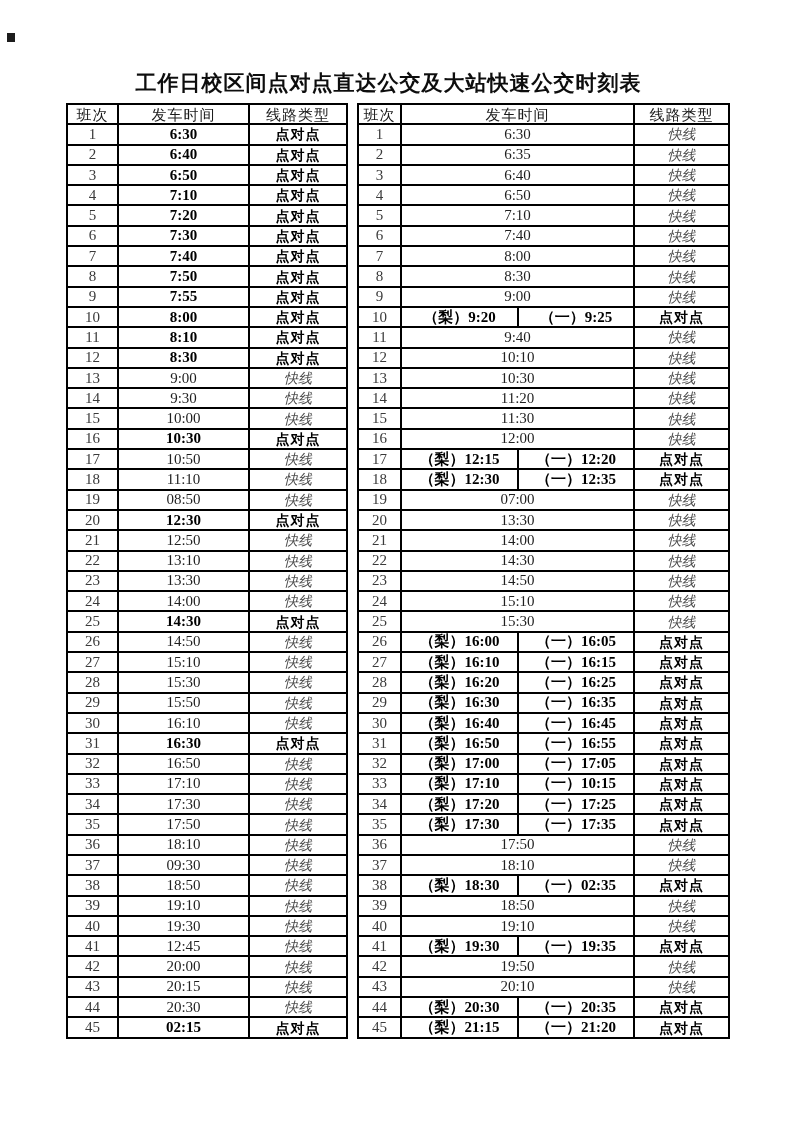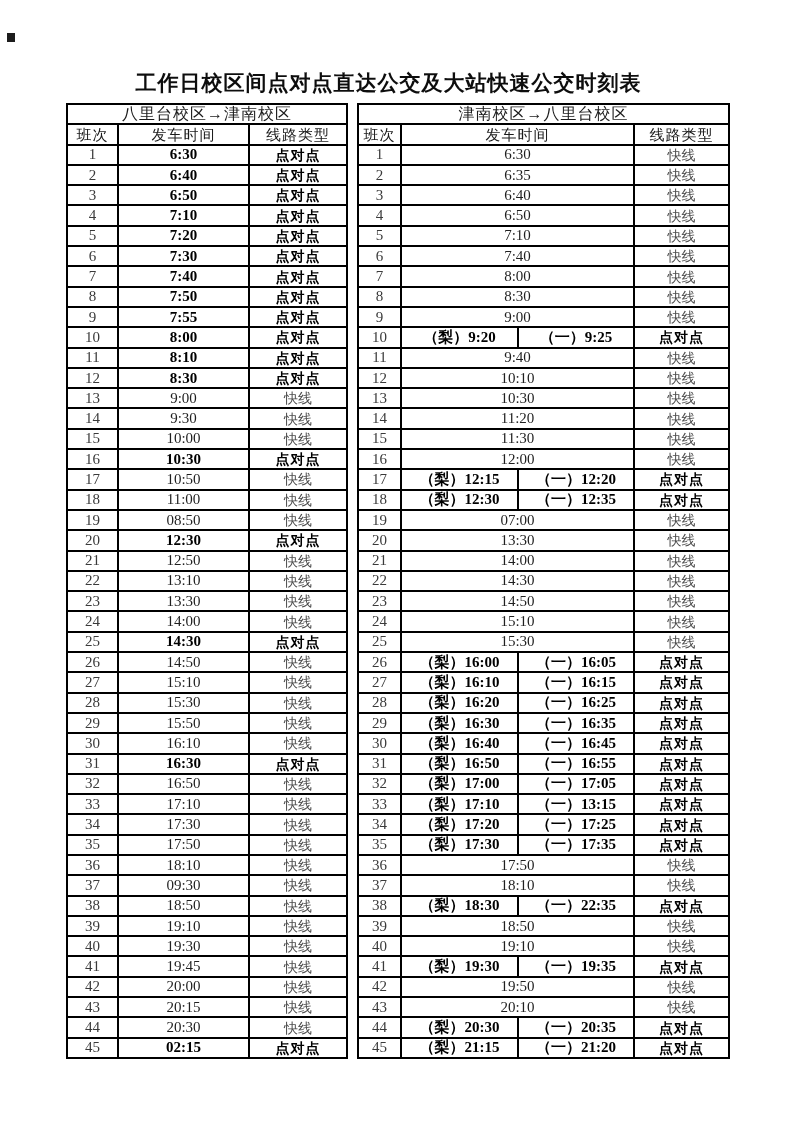--- a/index.html
+++ b/index.html
@@ -22,41 +22,38 @@
   td {
     border:2px solid #000; text-align:center; vertical-align:middle;
     height:18.3px; padding:0; overflow:hidden; white-space:nowrap; line-height:1;
   }
   .dir-header { font-size:16px; color:#1a1a1a; letter-spacing:1px; }
   .col-header { font-size:15px; color:#1a1a1a; letter-spacing:1px;margin-left:24px; }
   .no   { font-family:"Liberation Serif","DejaVu Serif",serif; font-size:15px; color:#3a3a3a; }
   .time { font-family:"Liberation Serif","DejaVu Serif",serif; font-size:15px; color:#1f1f1f; }
   .time.p2p { font-weight:bold; color:#000; }
   .type { font-size:14px; }
-  .type.express { color:#4d4d4d; }
+  .type.express { color:#4d4d4d;font-style:italic; }
   .type.p2p { font-weight:bold; color:#000; letter-spacing:1px;border-radius:10px; }
 </style>
 </head>
 <body>
 
 <div class="speck"></div>
 
 <div class="page-title">工作日校区间点对点直达公交及大站快速公交时刻表</div>
 
 <table id="left-table">
   <colgroup>
     <col style="width:51px">
       <col style="width:131px">
       <col style="width:98px">
   </colgroup>
   <tbody id="left-body">
     <tr>
-      <td class="dir-header" colspan="3">八里台校区→津南校区</td>
-    </tr>
-    <tr>
       <td class="col-header">班次</td>
       <td class="col-header">发车时间</td>
       <td class="col-header">线路类型</td>
     </tr>
   <tr>
         <td class="no">1</td>
         <td class="time p2p">6:30</td>
         <td class="type p2p">点对点</td>
       </tr>
       <tr>
@@ -134,21 +131,21 @@
         <td class="time p2p">10:30</td>
         <td class="type p2p">点对点</td>
       </tr>
       <tr>
         <td class="no">17</td>
         <td class="time">10:50</td>
         <td class="type express">快线</td>
       </tr>
       <tr>
         <td class="no">18</td>
-        <td class="time">11:00</td>
+        <td class="time">11:10</td>
         <td class="type express">快线</td>
       </tr>
       <tr>
         <td class="no">19</td>
         <td class="time">08:50</td>
         <td class="type express">快线</td>
       </tr>
       <tr>
         <td class="no">20</td>
         <td class="time p2p">12:30</td>
@@ -249,21 +246,21 @@
         <td class="time">19:10</td>
         <td class="type express">快线</td>
       </tr>
       <tr>
         <td class="no">40</td>
         <td class="time">19:30</td>
         <td class="type express">快线</td>
       </tr>
       <tr>
         <td class="no">41</td>
-        <td class="time">19:45</td>
+        <td class="time">12:45</td>
         <td class="type express">快线</td>
       </tr>
       <tr>
         <td class="no">42</td>
         <td class="time">20:00</td>
         <td class="type express">快线</td>
       </tr>
       <tr>
         <td class="no">43</td>
         <td class="time">20:15</td>
@@ -284,23 +281,20 @@
 
 <table id="right-table">
   <colgroup>
     <col style="width:43px">
       <col style="width:117px">
       <col style="width:116px">
       <col style="width:95px">
   </colgroup>
   <tbody id="right-body">
     <tr>
-      <td class="dir-header" colspan="4">津南校区→八里台校区</td>
-    </tr>
-    <tr>
       <td class="col-header">班次</td>
       <td class="col-header" colspan="2">发车时间</td>
       <td class="col-header">线路类型</td>
     </tr>
   <tr>
         <td class="no">1</td>
         <td class="time" colspan="2">6:30</td>
         <td class="type express">快线</td>
       </tr>
       <tr>
@@ -464,21 +458,21 @@
       </tr>
       <tr>
         <td class="no">32</td>
         <td class="time p2p">（梨）17:00</td>
         <td class="time p2p">（一）17:05</td>
         <td class="type p2p">点对点</td>
       </tr>
       <tr>
         <td class="no">33</td>
         <td class="time p2p">（梨）17:10</td>
-        <td class="time p2p">（一）13:15</td>
+        <td class="time p2p">（一）10:15</td>
         <td class="type p2p">点对点</td>
       </tr>
       <tr>
         <td class="no">34</td>
         <td class="time p2p">（梨）17:20</td>
         <td class="time p2p">（一）17:25</td>
         <td class="type p2p">点对点</td>
       </tr>
       <tr>
         <td class="no">35</td>
@@ -492,21 +486,21 @@
         <td class="type express">快线</td>
       </tr>
       <tr>
         <td class="no">37</td>
         <td class="time" colspan="2">18:10</td>
         <td class="type express">快线</td>
       </tr>
       <tr>
         <td class="no">38</td>
         <td class="time p2p">（梨）18:30</td>
-        <td class="time p2p">（一）22:35</td>
+        <td class="time p2p">（一）02:35</td>
         <td class="type p2p">点对点</td>
       </tr>
       <tr>
         <td class="no">39</td>
         <td class="time" colspan="2">18:50</td>
         <td class="type express">快线</td>
       </tr>
       <tr>
         <td class="no">40</td>
         <td class="time" colspan="2">19:10</td>

